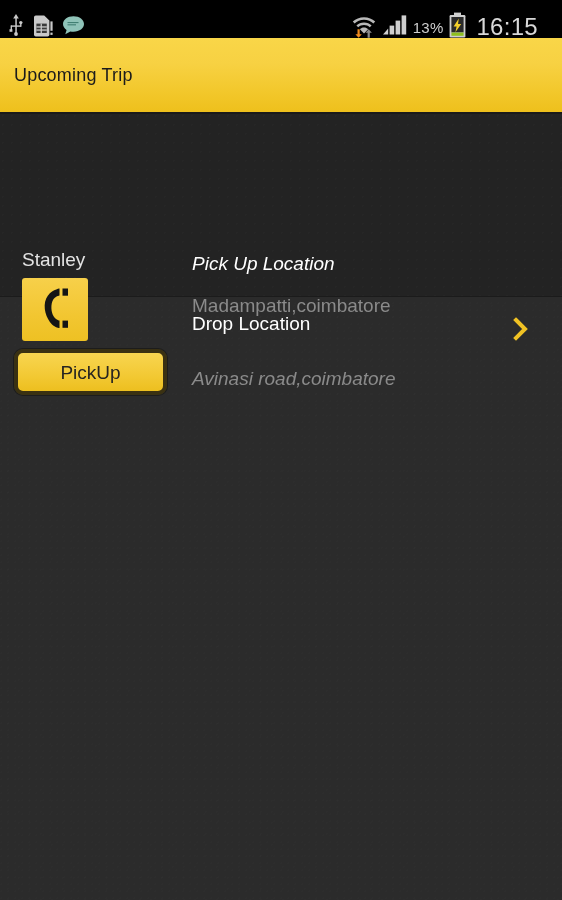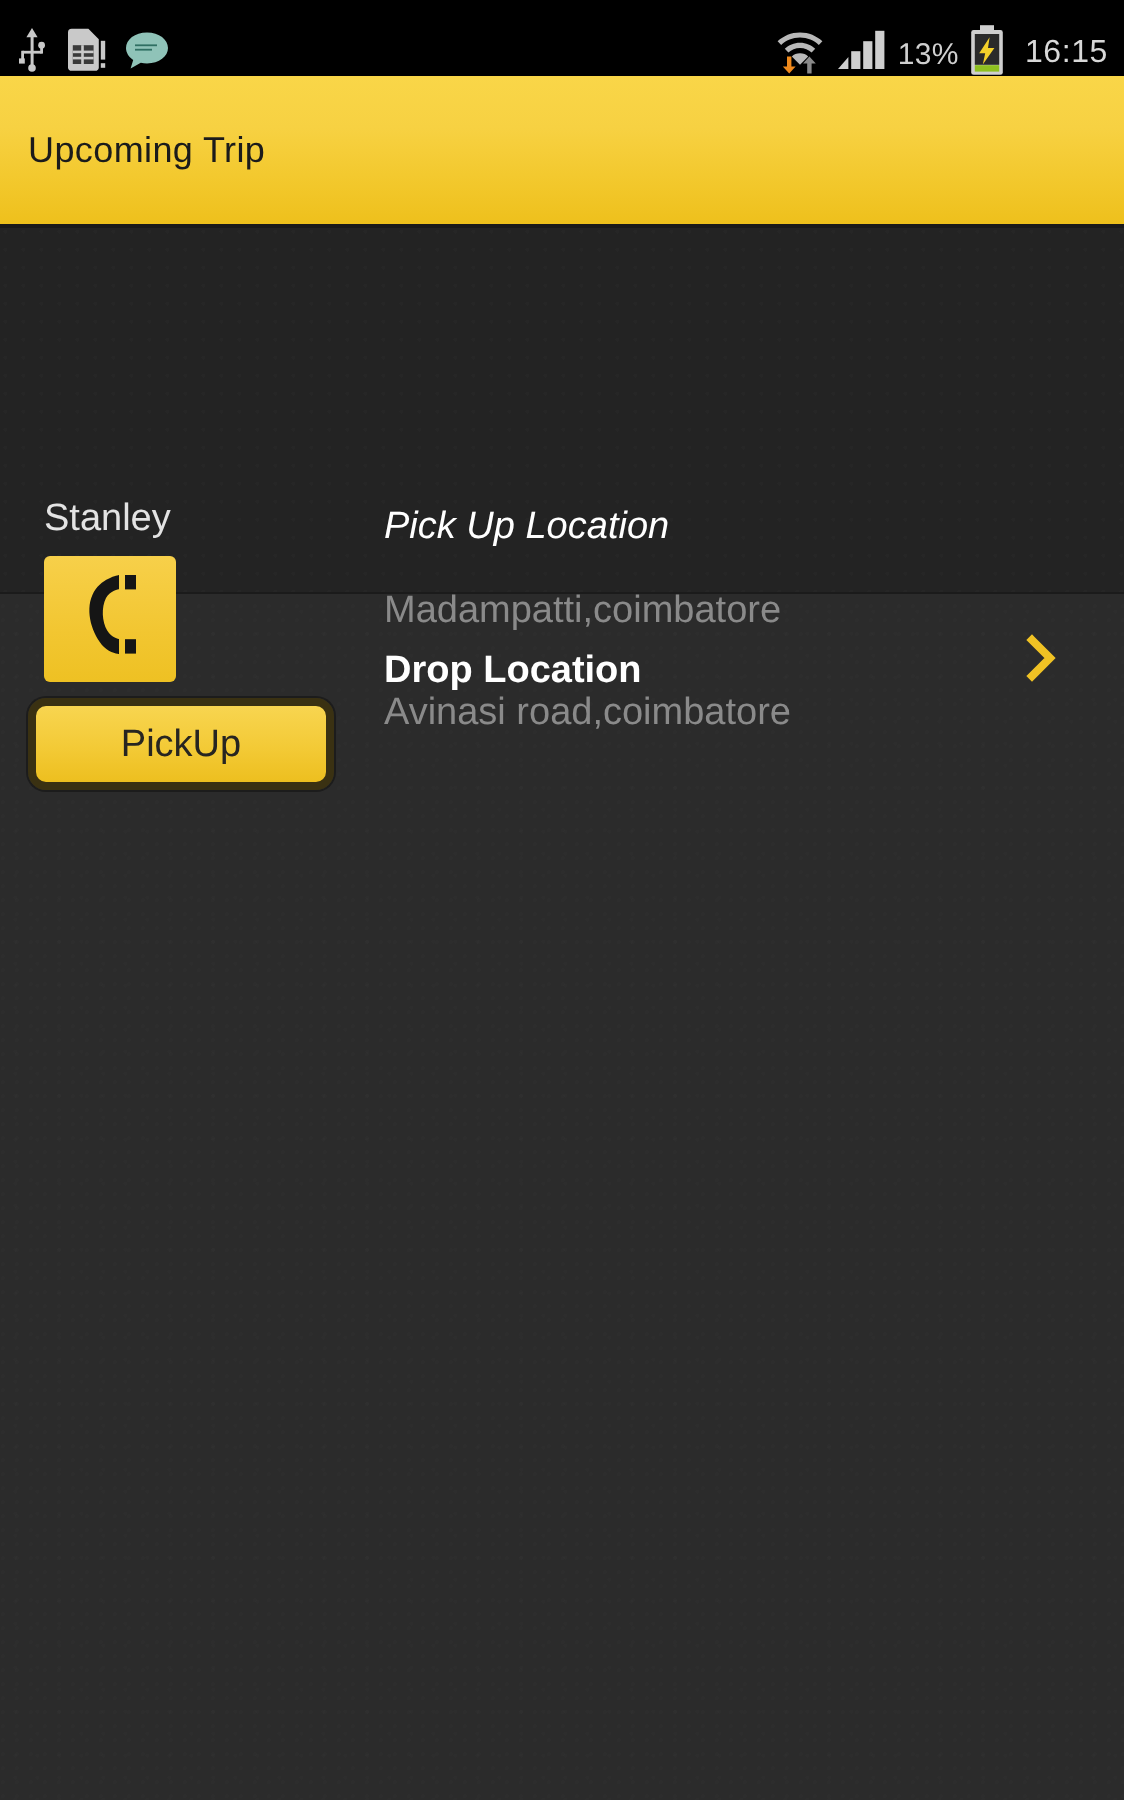--- a/index.html
+++ b/index.html
@@ -32,25 +32,25 @@
   .sb-right { margin-left:auto; display:flex; align-items:center; gap:5px; }
   .sb-icon { display:block; }
   .sb-text {
     color:#cfcfcf;
     font-size:15px;
     letter-spacing:0.2px;
     line-height:1;
   }
   .sb-clock {
     color:#d8d8d8;
-    font-size:16px;
+    font-size:24px;
     line-height:1;
     letter-spacing:0.3px;
     margin-left:4px;
-    margin-right:2px;
+    margin-right:18px;
     font-weight:400;
   }
 
   
   .actionbar {
     position:relative;
     height:76px;
     background:linear-gradient(to bottom, #f9d648 0%, #f7d142 35%, #f2c72a 75%, #eec01c 100%);
     border-bottom:2px solid #1a1a1a;
     display:flex;
@@ -130,22 +130,22 @@
   }
   .loc-value {
     position:absolute;
     left:12px;
     color:#8a8a8a;
     font-size:19px;
     line-height:1;
   }
   .row-pickup-label { top:140px;font-style:italic; }
   .row-pickup-value { top:182px; }
-  .row-drop-label   { top:212px;font-weight:bold; }
-  .row-drop-value   { top:233px; }
+  .row-drop-label   { top:200px; }
+  .row-drop-value   { top:255px;font-style:italic; }
 
   .chevron {
     position:absolute;
     right:33px; top:203px;
     width:16px; height:24px;
   }
 
   
   .body-fill { flex:1; }
 </style>

